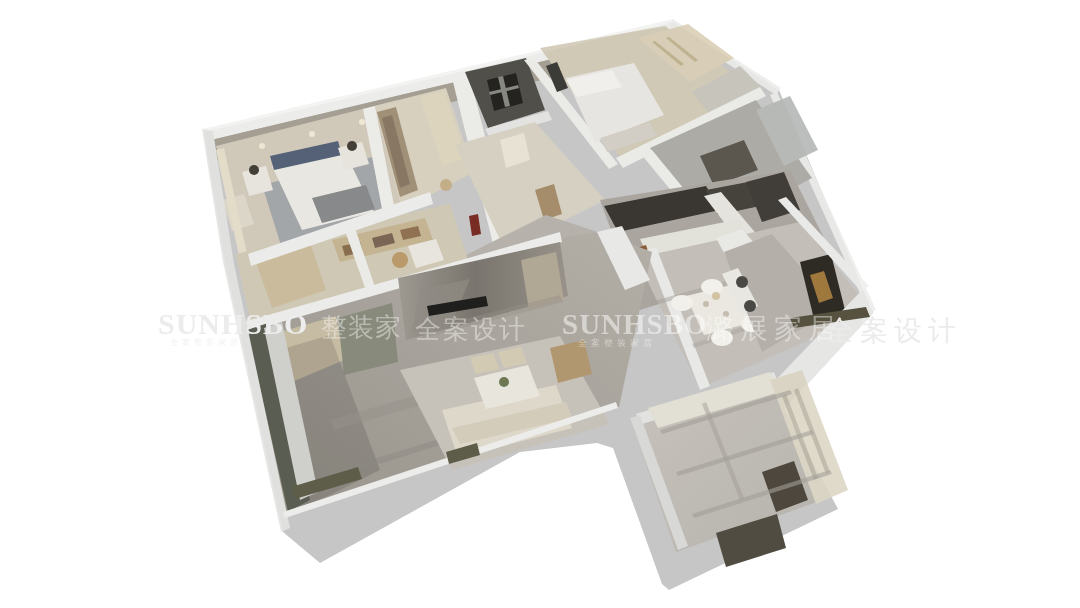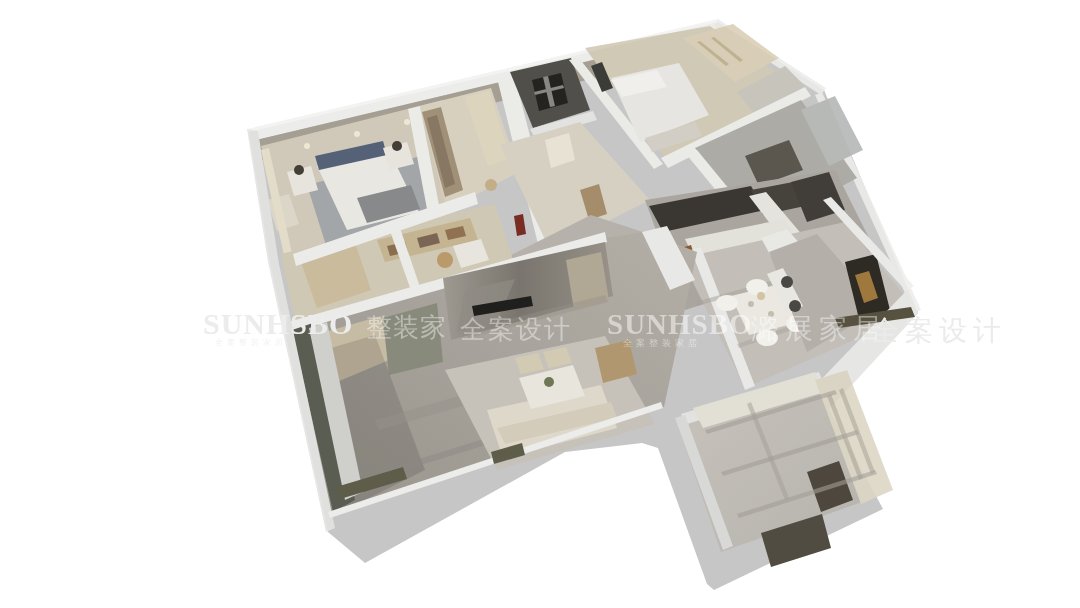--- a/index.html
+++ b/index.html
@@ -1,17 +1,17 @@
 <!DOCTYPE html>
 <html><head>
 <meta charset="utf-8">
 <style>
   html,body{margin:0;padding:0;background:#ffffff;}
   #stage{position:relative;width:984px;height:608px;background:#3b82f6;overflow:hidden;
-         font-family:"Liberation Sans", sans-serif;margin-left:45px;}
+         font-family:"Liberation Sans", sans-serif;}
 </style>
 </head>
 <body>
 <div id="stage">
 <svg width="1080" height="608" viewBox="0 0 1080 608">
 <defs>
   <linearGradient id="marbleLiving" x1="0" y1="1" x2="1" y2="0">
     <stop offset="0" stop-color="#9b968f"></stop>
           <stop offset="0.5" stop-color="#aaa59e"></stop>
           <stop offset="1" stop-color="#b7b2ab"></stop>

